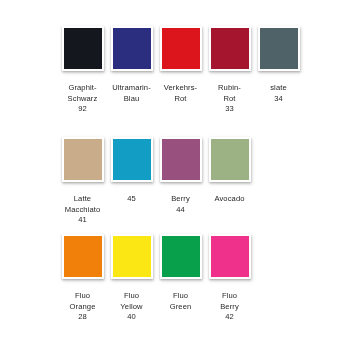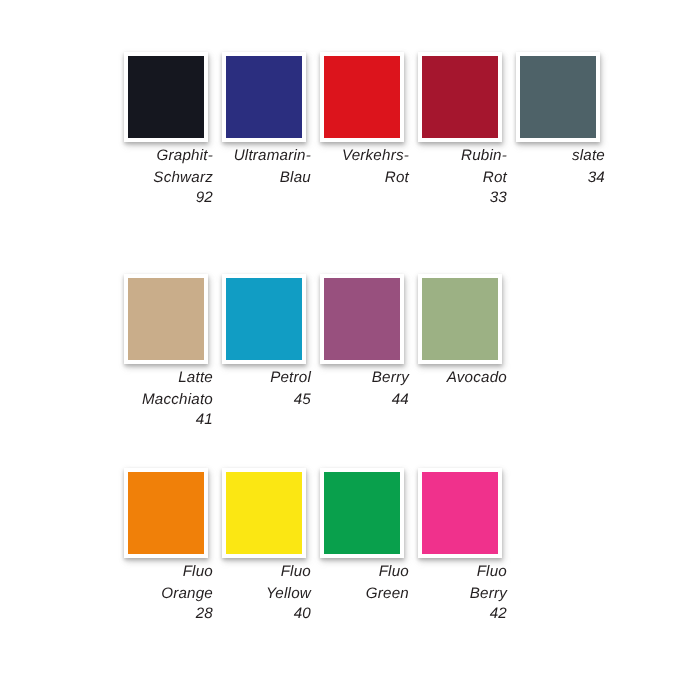--- a/index.html
+++ b/index.html
@@ -55,30 +55,29 @@
     justify-content: stretch;
   }
 
   .swatch-color {
     width: 100%;
     height: 100%;
     display: block;
   }
 
   .swatch-caption {
-    margin-top: 2px;
+    margin-top: 12px;
     width: 48px;
-    text-align: right;
+    text-align: center;
     font-size: 7.6px;
     line-height: 10.5px;
     color: #231f20;
     font-family: "Liberation Sans", sans-serif;
     letter-spacing: 0.1px;
     word-break: break-word;
-    font-style: italic;
   }
 
   .swatch-name {
     display: block;
   }
 
   .swatch-code {
     display: block;
   }
 
@@ -144,21 +143,20 @@
         <div class="swatch-caption">
           <span class="swatch-name">Latte<br>Macchiato</span>
           <span class="swatch-code">41</span>
         </div>
       </div>
       <div class="swatch-cell">
         <div class="swatch-frame">
           <div class="swatch-color" style="background: rgb(17, 157, 196);"></div>
         </div>
         <div class="swatch-caption">
-          <span class="swatch-name">Petrol</span>
           <span class="swatch-code">45</span>
         </div>
       </div>
       <div class="swatch-cell">
         <div class="swatch-frame">
           <div class="swatch-color" style="background: rgb(152, 80, 126);"></div>
         </div>
         <div class="swatch-caption">
           <span class="swatch-name">Berry</span>
           <span class="swatch-code">44</span>

